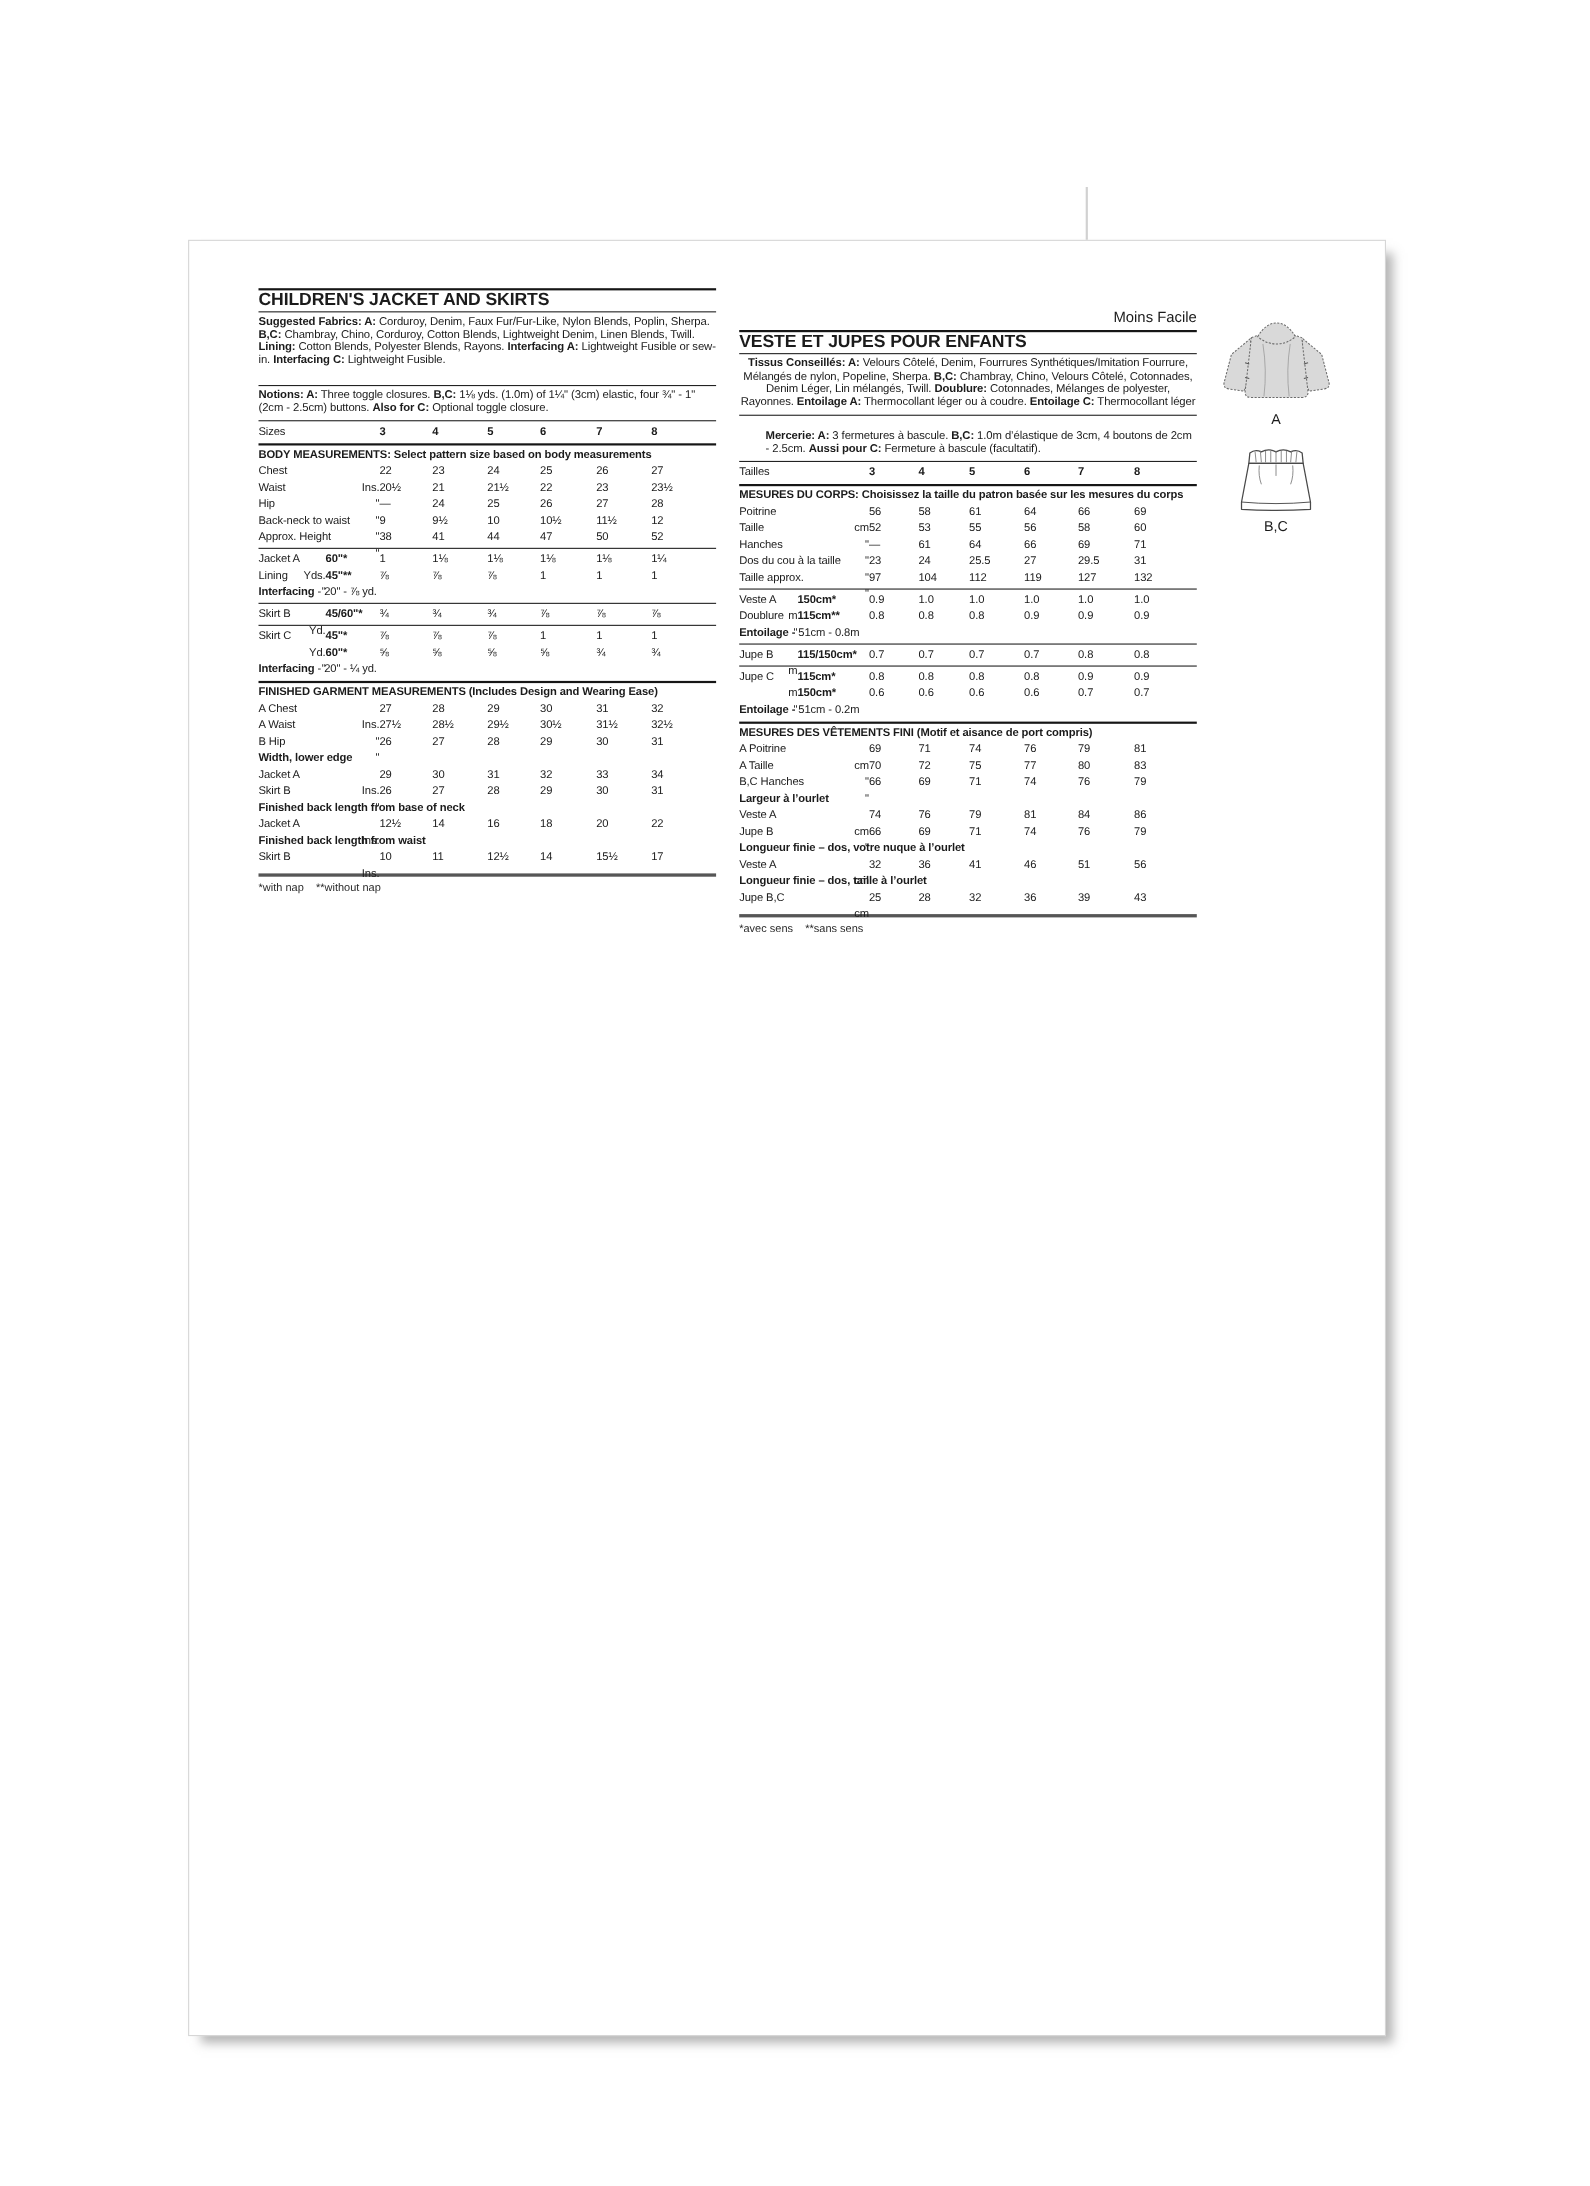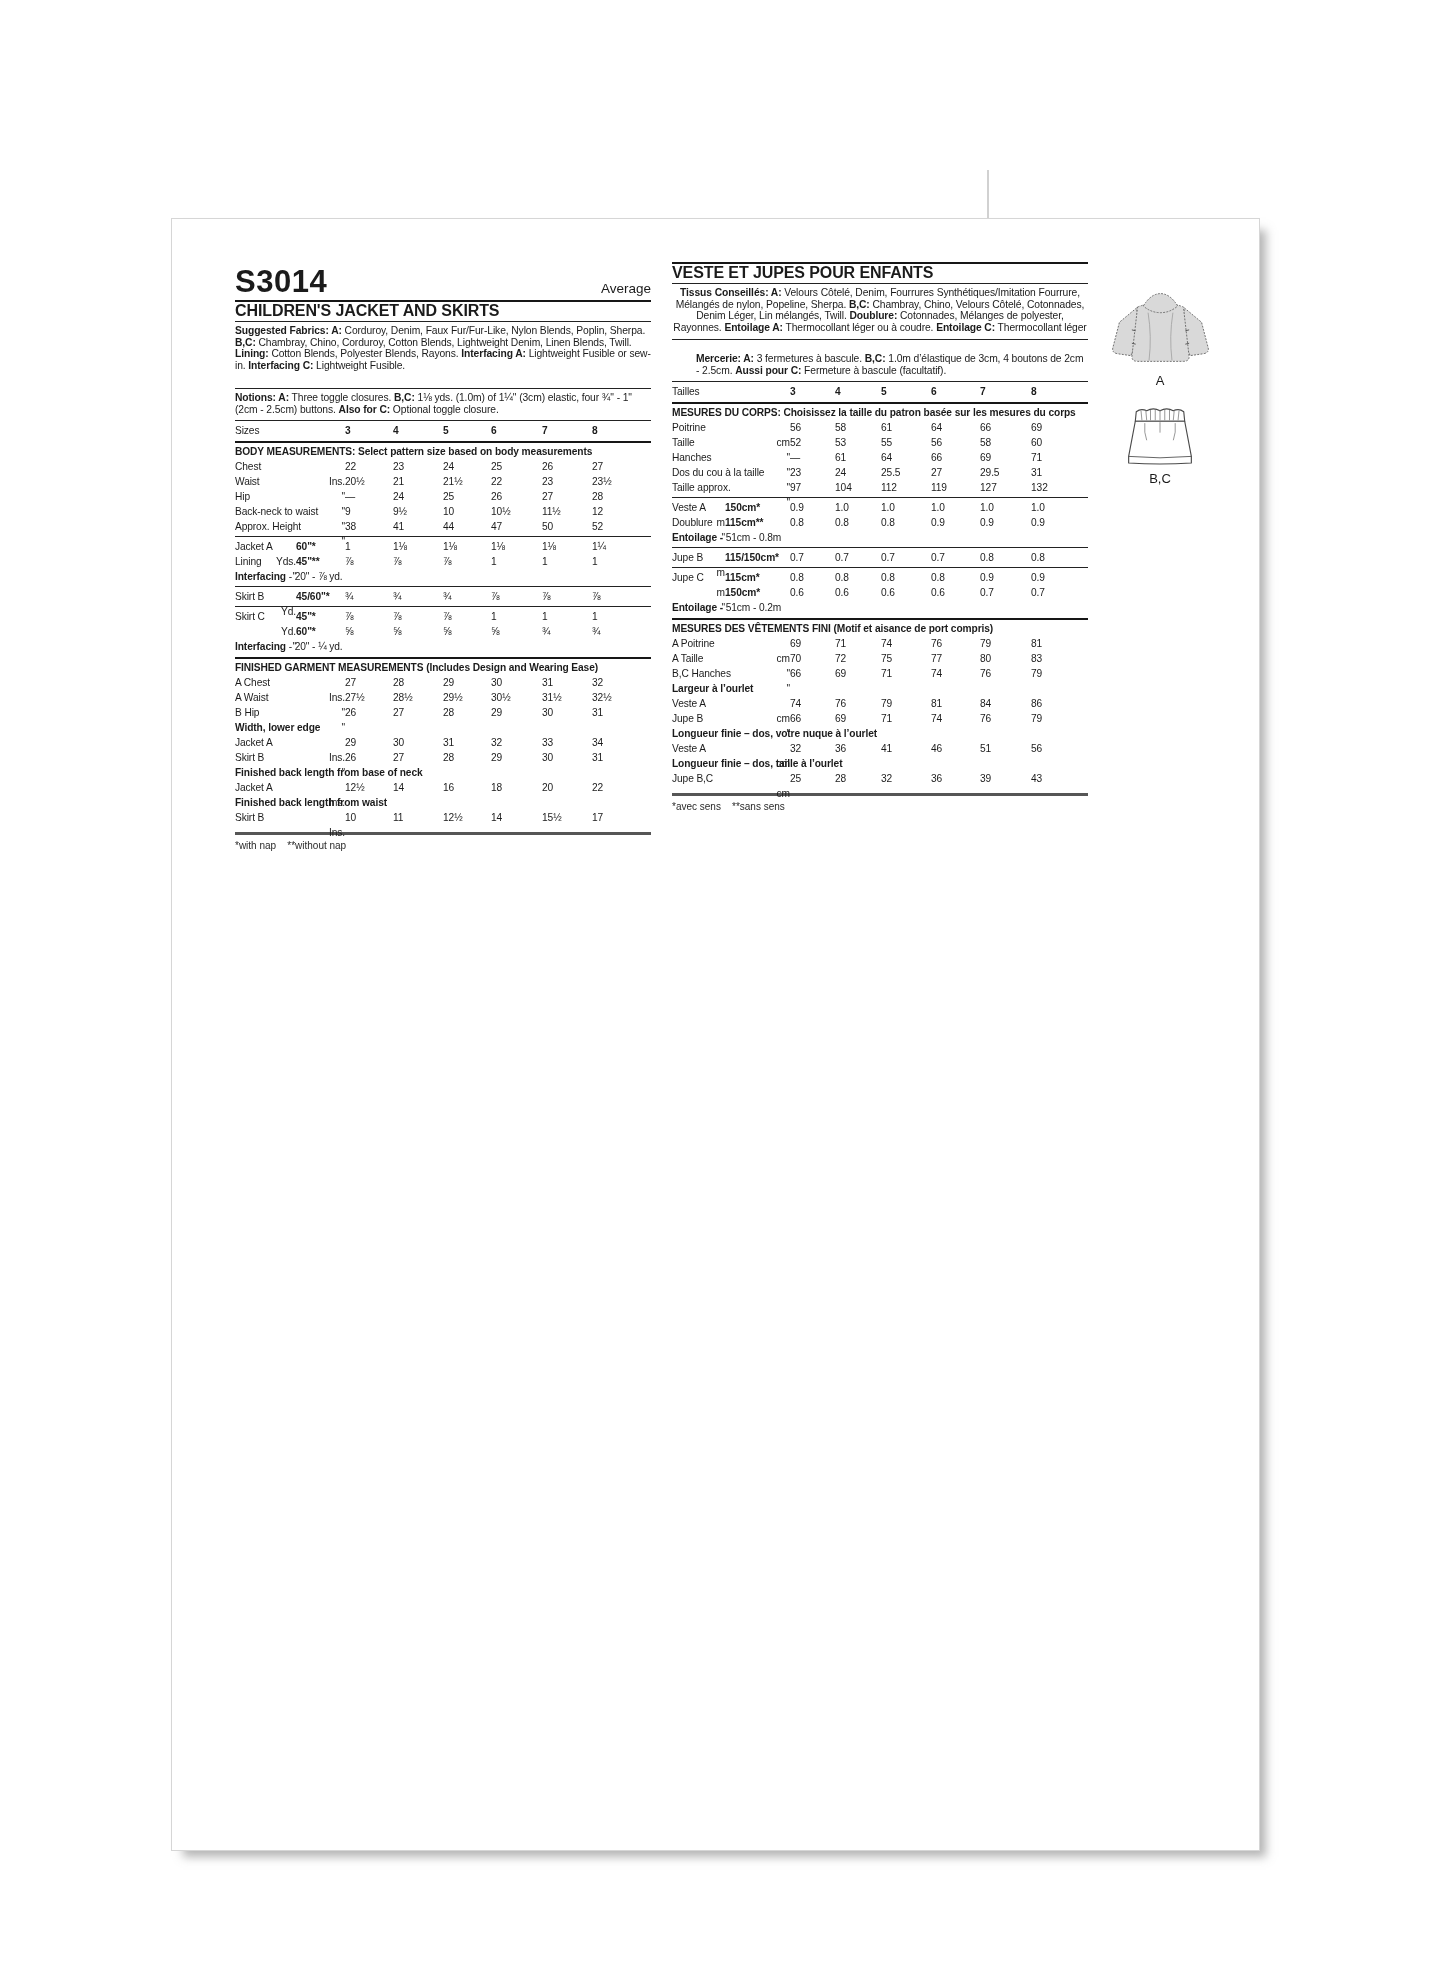--- a/index.html
+++ b/index.html
@@ -41,24 +41,20 @@
   .illbl{font-size:13px;color:#1a1a1a;margin:2px 0 14px;}
 </style>
 </head>
 <body>
 
 <div class="artifact"></div>
 
 <div class="sheet">
 
   <div class="col" id="col-en">
-    <div class="hdr">
-      <span class="sku">S3014</span>
-      <span class="diff">Average</span>
-    </div>
     <div class="hr-hvy2"></div>
     <div class="subtitle">CHILDREN'S JACKET AND SKIRTS</div>
     <div class="hr-med"></div>
     <div class="para p-fab-en"><b>Suggested Fabrics: A:</b> Corduroy, Denim, Faux Fur/Fur-Like, Nylon Blends, Poplin, Sherpa. <b>B,C:</b> Chambray, Chino, Corduroy, Cotton Blends, Lightweight Denim, Linen Blends, Twill. <b>Lining:</b> Cotton Blends, Polyester Blends, Rayons. <b>Interfacing A:</b> Lightweight Fusible or sew-in. <b>Interfacing C:</b> Lightweight Fusible.</div>
     <div class="hr-med"></div>
     <div class="para p-not-en"><b>Notions: A:</b> Three toggle closures. <b>B,C:</b> 1⅛ yds. (1.0m) of 1¼" (3cm) elastic, four ¾" - 1" (2cm - 2.5cm) buttons. <b>Also for C:</b> Optional toggle closure.</div>
     <div class="hr-med"></div>
     <div id="tbl-en">
         <div class="trow en hd">
           <div class="cl">Sizes</div>
@@ -256,20 +252,23 @@
           <div class="cv">15½</div>
           <div class="cv">17</div>
           <div class="cu">Ins.</div>
         </div>
         <div class="hr-thick"></div>
         <div class="fnote">*with nap    **without nap</div>
       </div>
   </div>
 
   <div class="col" id="col-fr">
+    <div class="hdr">
+      <span class="diff">Moins Facile</span>
+    </div>
     <div class="hr-hvy2"></div>
     <div class="subtitle">VESTE ET JUPES POUR ENFANTS</div>
     <div class="hr-med"></div>
     <div class="para p-fab-fr"><b>Tissus Conseillés: A:</b> Velours Côtelé, Denim, Fourrures Synthétiques/Imitation Fourrure, Mélangés de nylon, Popeline, Sherpa. <b>B,C:</b> Chambray, Chino, Velours Côtelé, Cotonnades, Denim Léger, Lin mélangés, Twill. <b>Doublure:</b> Cotonnades, Mélanges de polyester, Rayonnes. <b>Entoilage A:</b> Thermocollant léger ou à coudre. <b>Entoilage C:</b> Thermocollant léger</div>
     <div class="hr-med"></div>
     <div class="para p-not-fr"><b>Mercerie: A:</b> 3 fermetures à bascule. <b>B,C:</b> 1.0m d’élastique de 3cm, 4 boutons de 2cm - 2.5cm. <b>Aussi pour C:</b> Fermeture à bascule (facultatif).</div>
     <div class="hr-med"></div>
     <div id="tbl-fr">
         <div class="trow fr hd">
           <div class="cl">Tailles</div>

